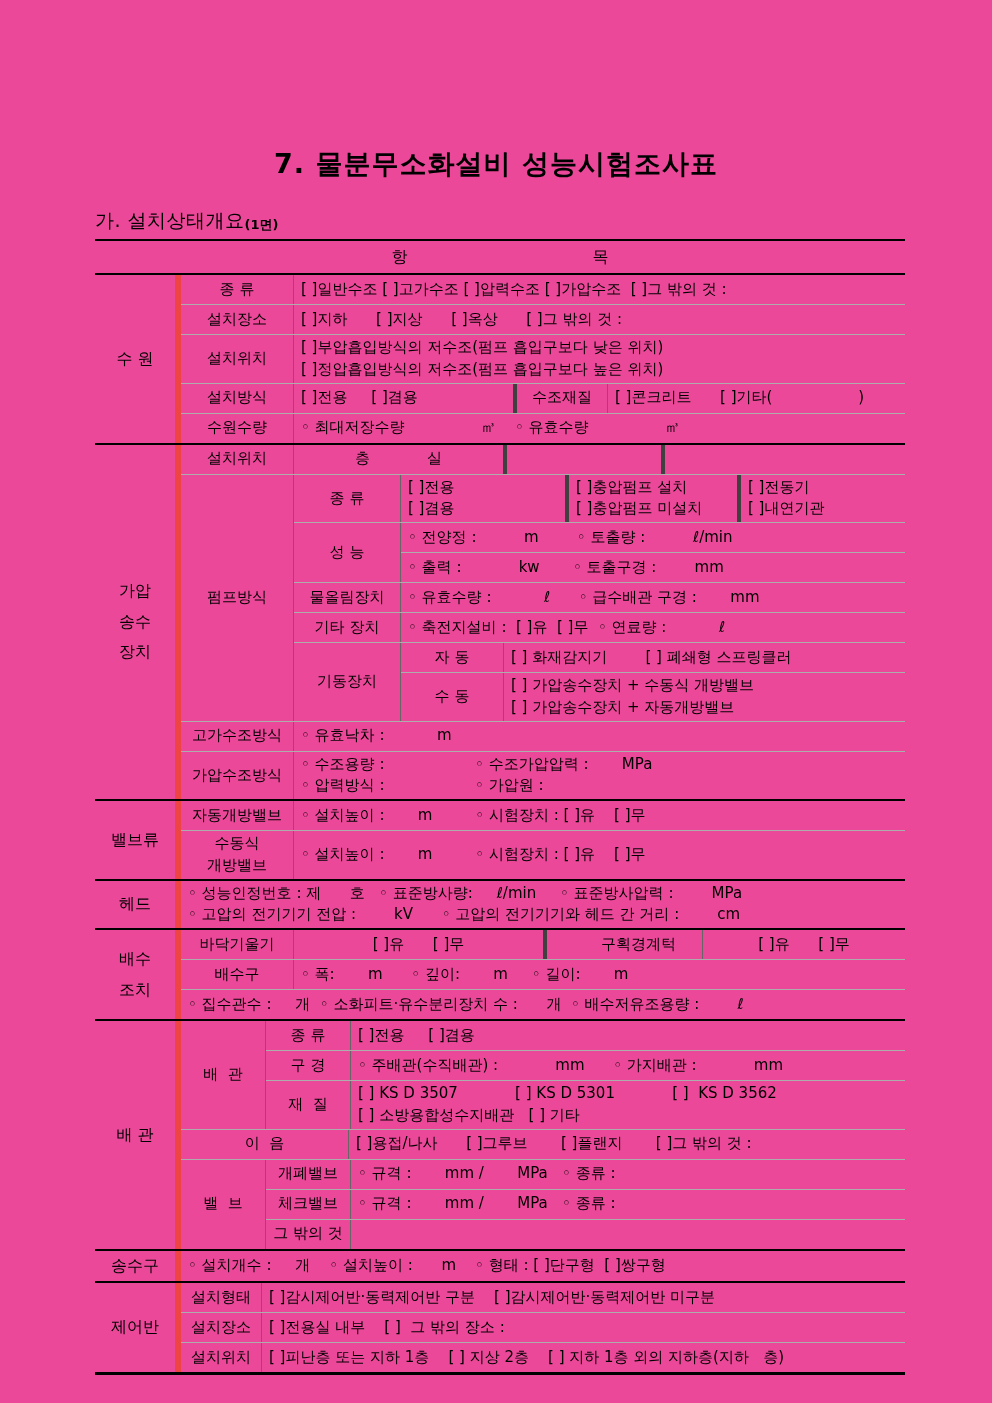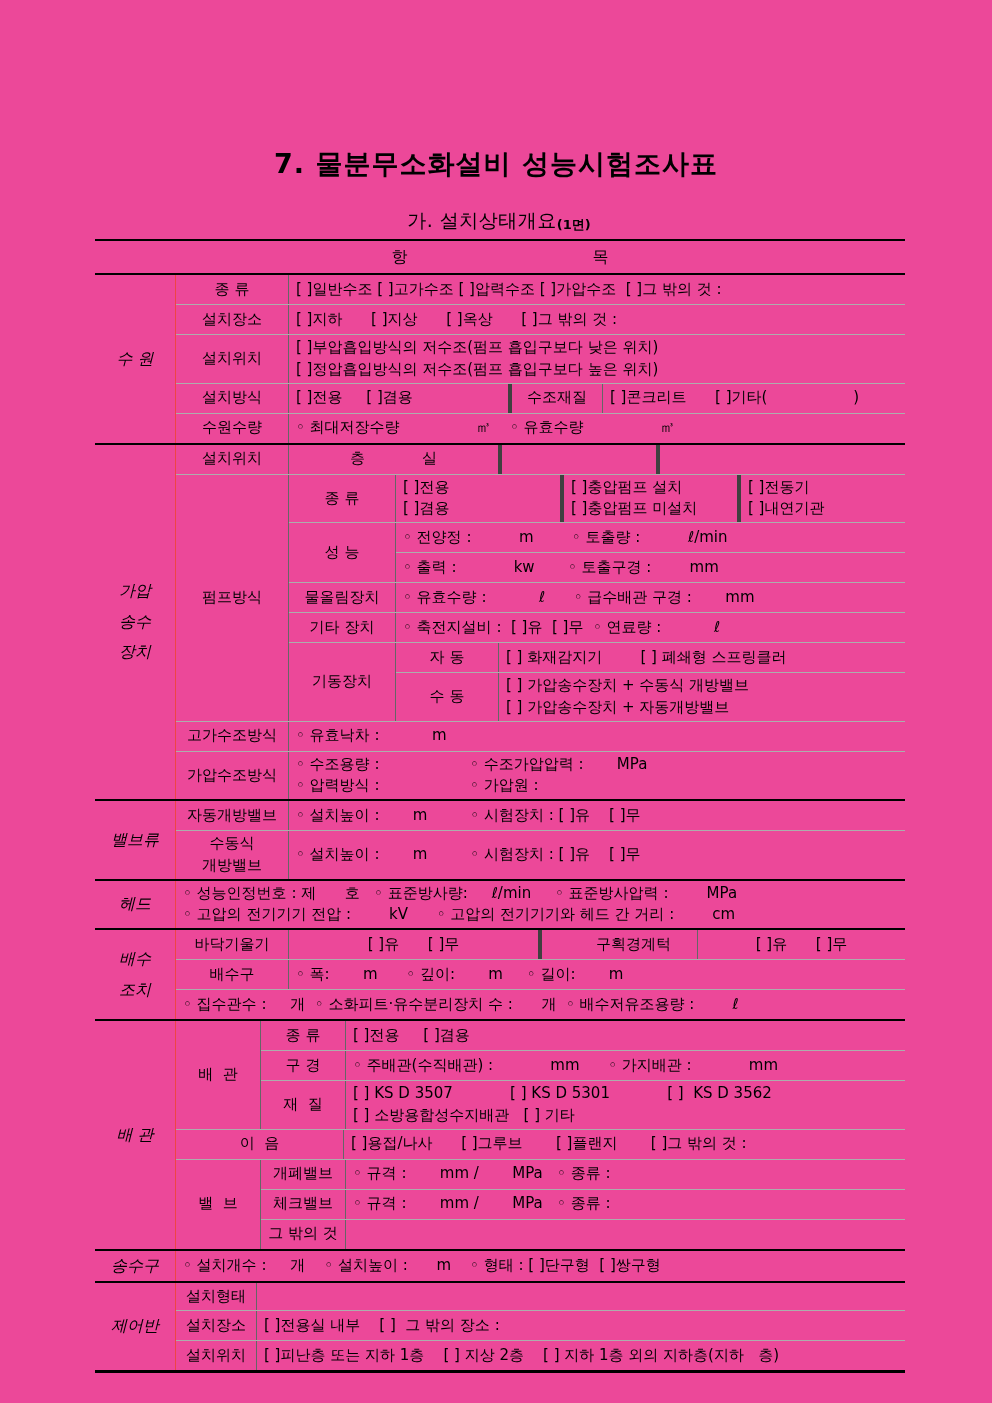--- a/index.html
+++ b/index.html
@@ -12,21 +12,21 @@
     overflow:hidden;
   }
   .doc-title {
     padding-top:146px;
     text-align:center;
     font-size:27px;
     font-weight:bold;
     letter-spacing:1px;
   }
   .sub-row {
-    display:flex; justify-content:center; align-items:flex-end;
+    display:flex; justify-content:flex-start; align-items:flex-end;
     margin:26px 87px 5px 95px;
   }
   .sub-title { font-size:19px; letter-spacing:.5px; }
   .page-marker { font-size:13px; font-weight:bold; padding-right:2px; }
 
   .ftable {
     margin:0 87px 0 95px;
     border-top:2px solid #000;
     border-bottom:3px solid #000;
     font-size:15px;
@@ -34,23 +34,23 @@
   }
   .hdr {
     display:flex; justify-content:center; gap:185px;
     padding:4px 0 5px 0; font-size:16px;
   }
   .sec { display:flex; align-items:stretch; border-top:2px solid #000; }
   .sec-label {
     flex:0 0 80px;
     display:flex; align-items:center; justify-content:center;
     text-align:center;
-    border-right:1px solid #ef4444;
+    border-right:6px solid #ef4444;
     white-space:pre-wrap;
-    font-size:16px; line-height:1.9;font-style:italic;
+    font-size:16px; line-height:1.9;
   }
   .rows { flex:1 1 auto; display:flex; flex-direction:column; min-width:0; }
   .rows > * + * { border-top:1px solid #adadad; }
   .row { display:flex; align-items:stretch; min-height:27px; flex:1 1 auto; }
   .lbl {
     display:flex; align-items:center; justify-content:center;
     text-align:center;
     border-right:1px solid #666;
     white-space:pre-wrap;
     padding:2px 1px;
@@ -289,20 +289,21 @@
           <div class="val">◦ 설치개수 :     개    ◦ 설치높이 :      m    ◦ 형태 : [ ]단구형  [ ]쌍구형</div>
         </div>
       </div>
     </div>
 
     <div class="sec">
       <div class="sec-label">제어반</div>
       <div class="rows">
         <div class="row">
           <div class="lbl w78">설치형태</div>
+          <div class="val">[ ]감시제어반·동력제어반 구분    [ ]감시제어반·동력제어반 미구분</div>
         </div>
         <div class="row">
           <div class="lbl w78">설치장소</div>
           <div class="val">[ ]전용실 내부    [ ]  그 밖의 장소 :</div>
         </div>
         <div class="row">
           <div class="lbl w78">설치위치</div>
           <div class="val">[ ]피난층 또는 지하 1층    [ ] 지상 2층    [ ] 지하 1층 외의 지하층(지하   층)</div>
         </div>
       </div>

